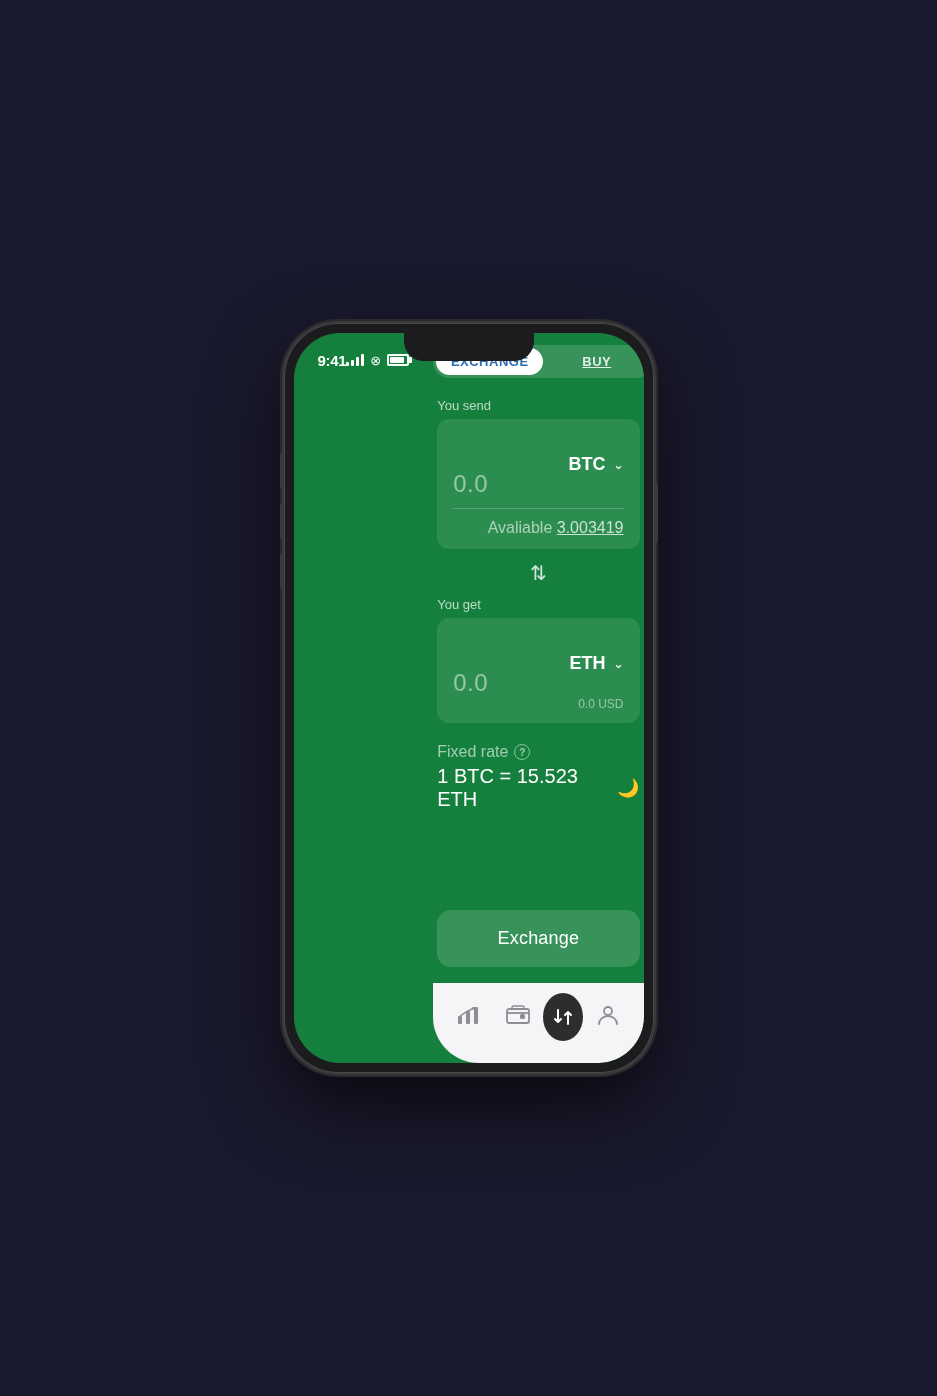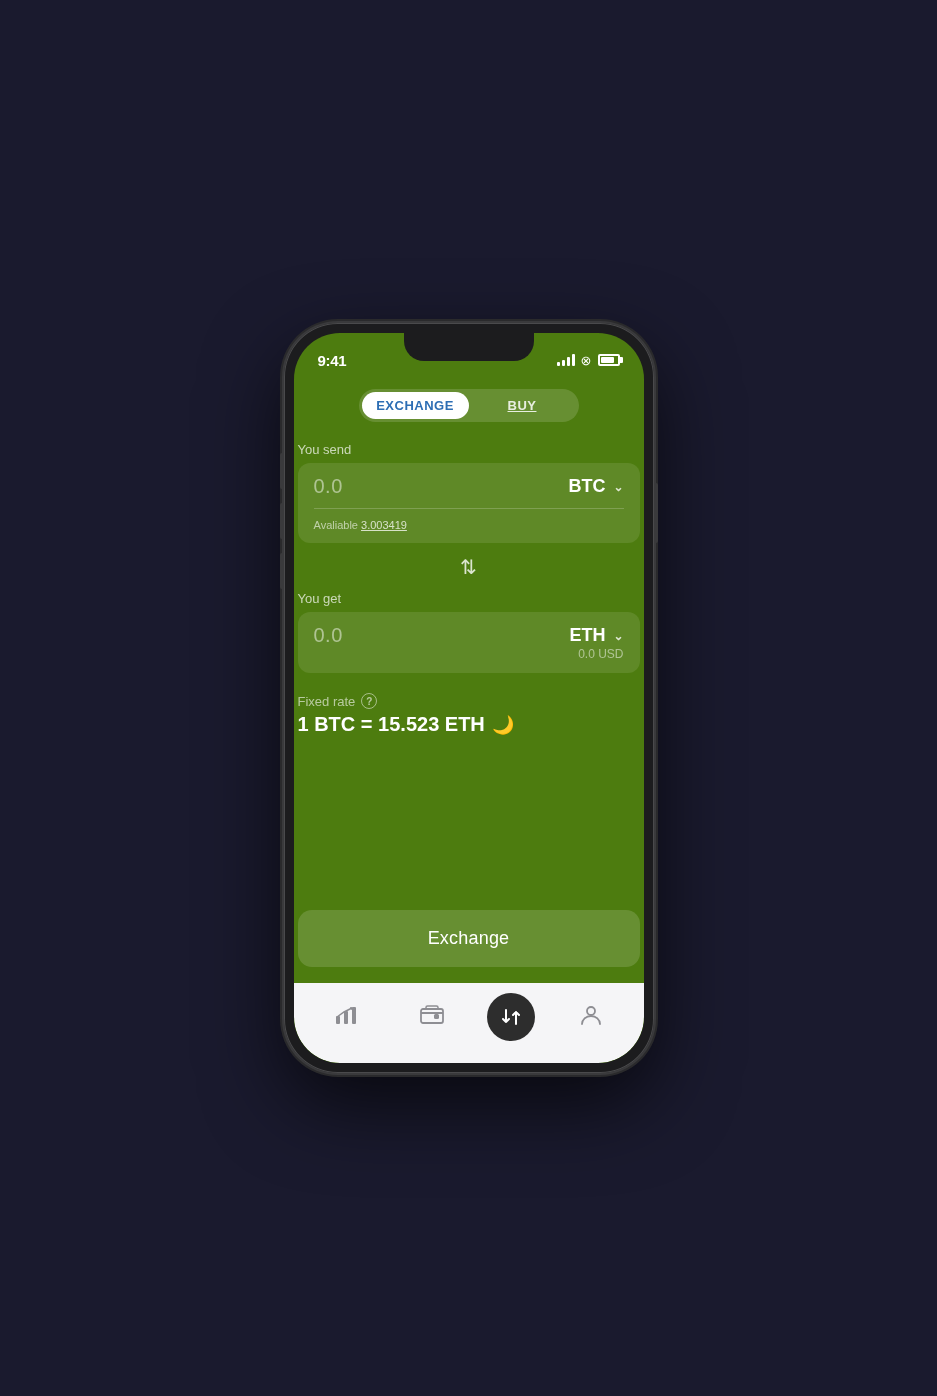--- a/index.html
+++ b/index.html
@@ -54,23 +54,23 @@
     }
 
     .phone-screen {
       position: absolute;
       top: 10px;
       left: 10px;
       right: 10px;
       bottom: 10px;
       border-radius: 46px;
       overflow: hidden;
-      background: #4d7c0f;
-      display: flex;
-      flex-direction: column;
+      background: #15803d;
+      display: flex;
+      flex-direction: row;
     }
 
     
     .notch {
       position: absolute;
       top: 0;
       left: 50%;
       transform: translateX(-50%);
       width: 130px;
       height: 28px;
@@ -215,23 +215,24 @@
     }
 
     .field-row {
       display: flex;
       align-items: center;
       justify-content: space-between;
     }
 
     .amount-input {
       color: rgba(255,255,255,0.5);
-      font-size: 20px;
+      font-size: 24px;
       font-weight: 300;
       letter-spacing: 0.5px;
+      margin-top: 39px;
     }
 
     .currency-selector {
       display: flex;
       align-items: center;
       gap: 8px;
       color: #fff;
       font-size: 18px;
       font-weight: 700;
       cursor: pointer;
@@ -243,22 +244,22 @@
     }
 
     .divider-line {
       height: 1px;
       background: rgba(255,255,255,0.2);
       margin: 10px 0;
     }
 
     .available-text {
       color: rgba(255,255,255,0.6);
-      font-size: 11px;
-      text-align: left;
+      font-size: 16px;
+      text-align: right;
     }
 
     .available-amount {
       text-decoration: underline;
       color: rgba(255,255,255,0.75);
     }
 
     
     .swap-arrow-container {
       display: flex;
@@ -293,41 +294,41 @@
 
     .fixed-rate-label-row {
       display: flex;
       align-items: center;
       gap: 6px;
       margin-bottom: 4px;
     }
 
     .fixed-rate-label {
       color: rgba(255,255,255,0.6);
-      font-size: 13px;
+      font-size: 16px;
     }
 
     .info-circle {
       width: 16px;
       height: 16px;
       border: 1.5px solid rgba(255,255,255,0.5);
       border-radius: 50%;
       display: flex;
       align-items: center;
       justify-content: center;
       color: rgba(255,255,255,0.6);
       font-size: 10px;
       font-weight: 700;
       cursor: pointer;
     }
 
     .exchange-rate {
       color: #fff;
       font-size: 20px;
-      font-weight: 700;
+      font-weight: 400;
       display: flex;
       align-items: center;
       gap: 8px;
     }
 
     .moon-icon {
       font-size: 18px;
     }
 
     

